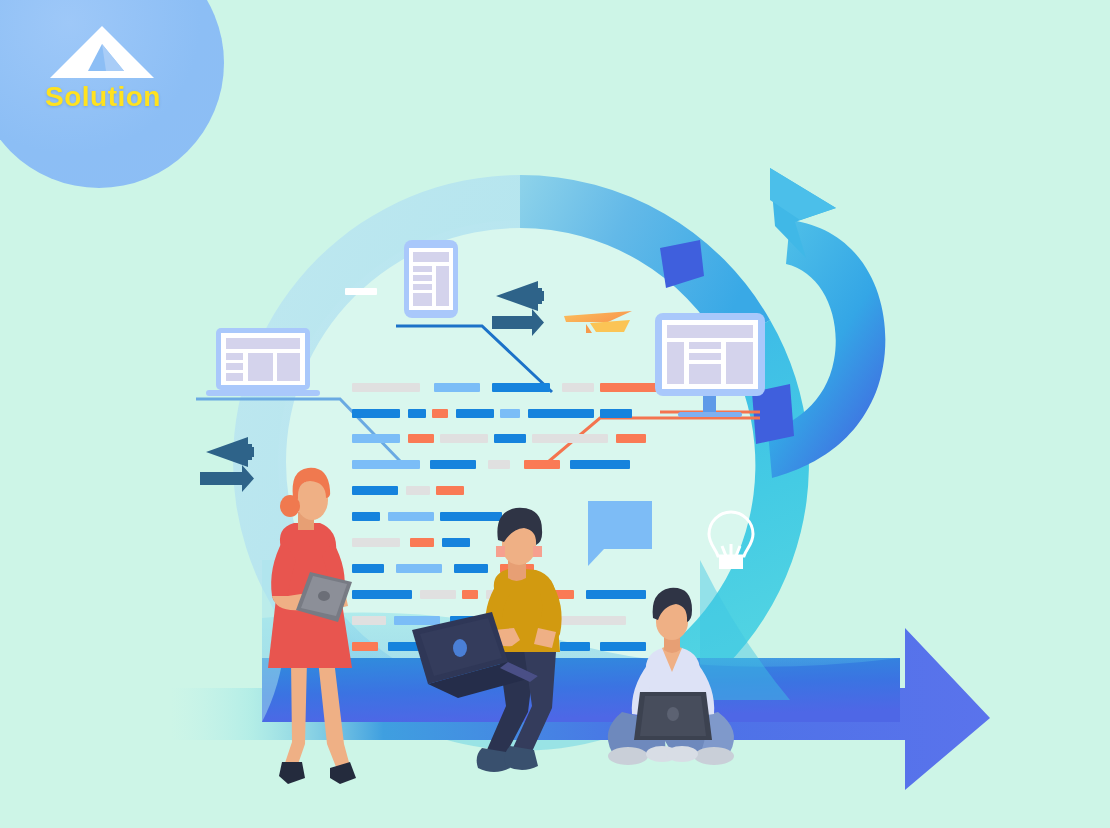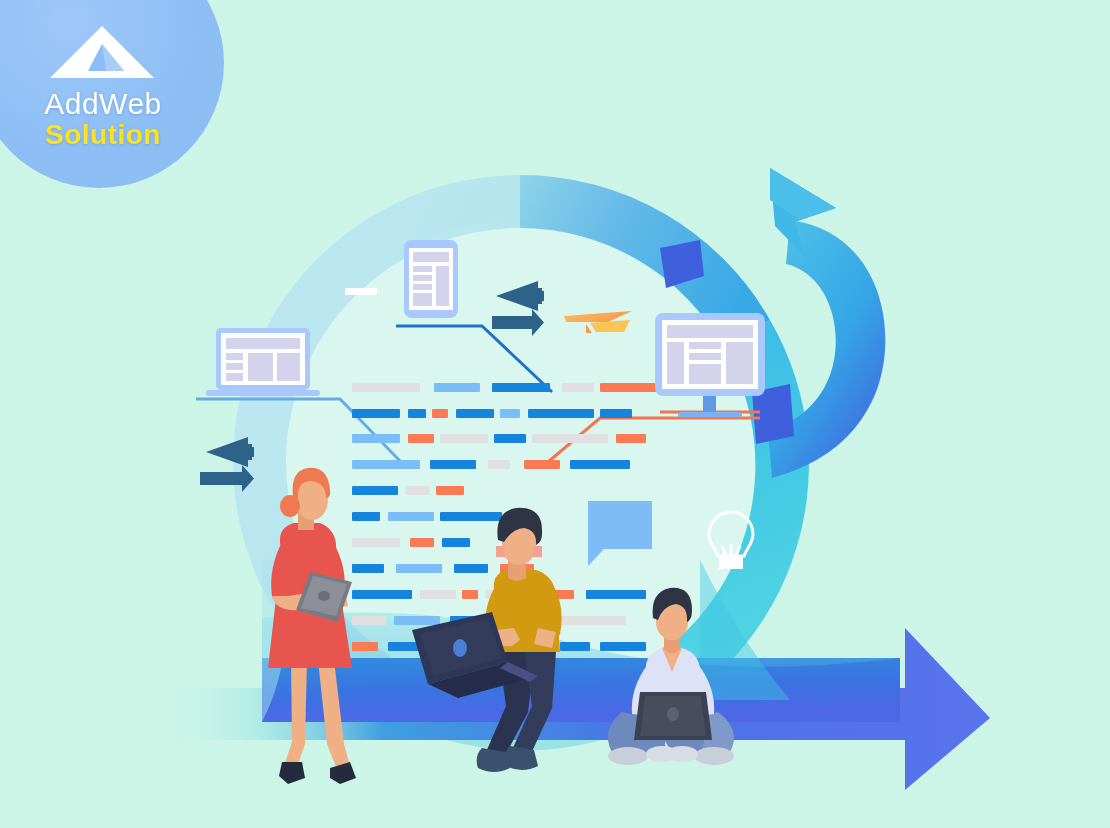--- a/index.html
+++ b/index.html
@@ -373,18 +373,17 @@
     </g>
   </svg>
 
   <div id="logo-badge">
     <div id="logo-inner">
       <svg id="logo-mark" viewBox="0 0 112 58" xmlns="http://www.w3.org/2000/svg">
         <path d="M 56 2 L 108 54 L 4 54 Z" fill="#ffffff"></path>
         <path d="M 56 20 L 78 47 L 42 47 Z" fill="#8cbef5"></path>
         <path d="M 56 20 L 78 47 L 60 47 Z" fill="#a9cdf7"></path>
       </svg>
-      <div id="logo-word-1">AddWeb</div>
       <div id="logo-word-2">Solution</div>
     </div>
   </div>
 
 </div>
 
 </body></html>

